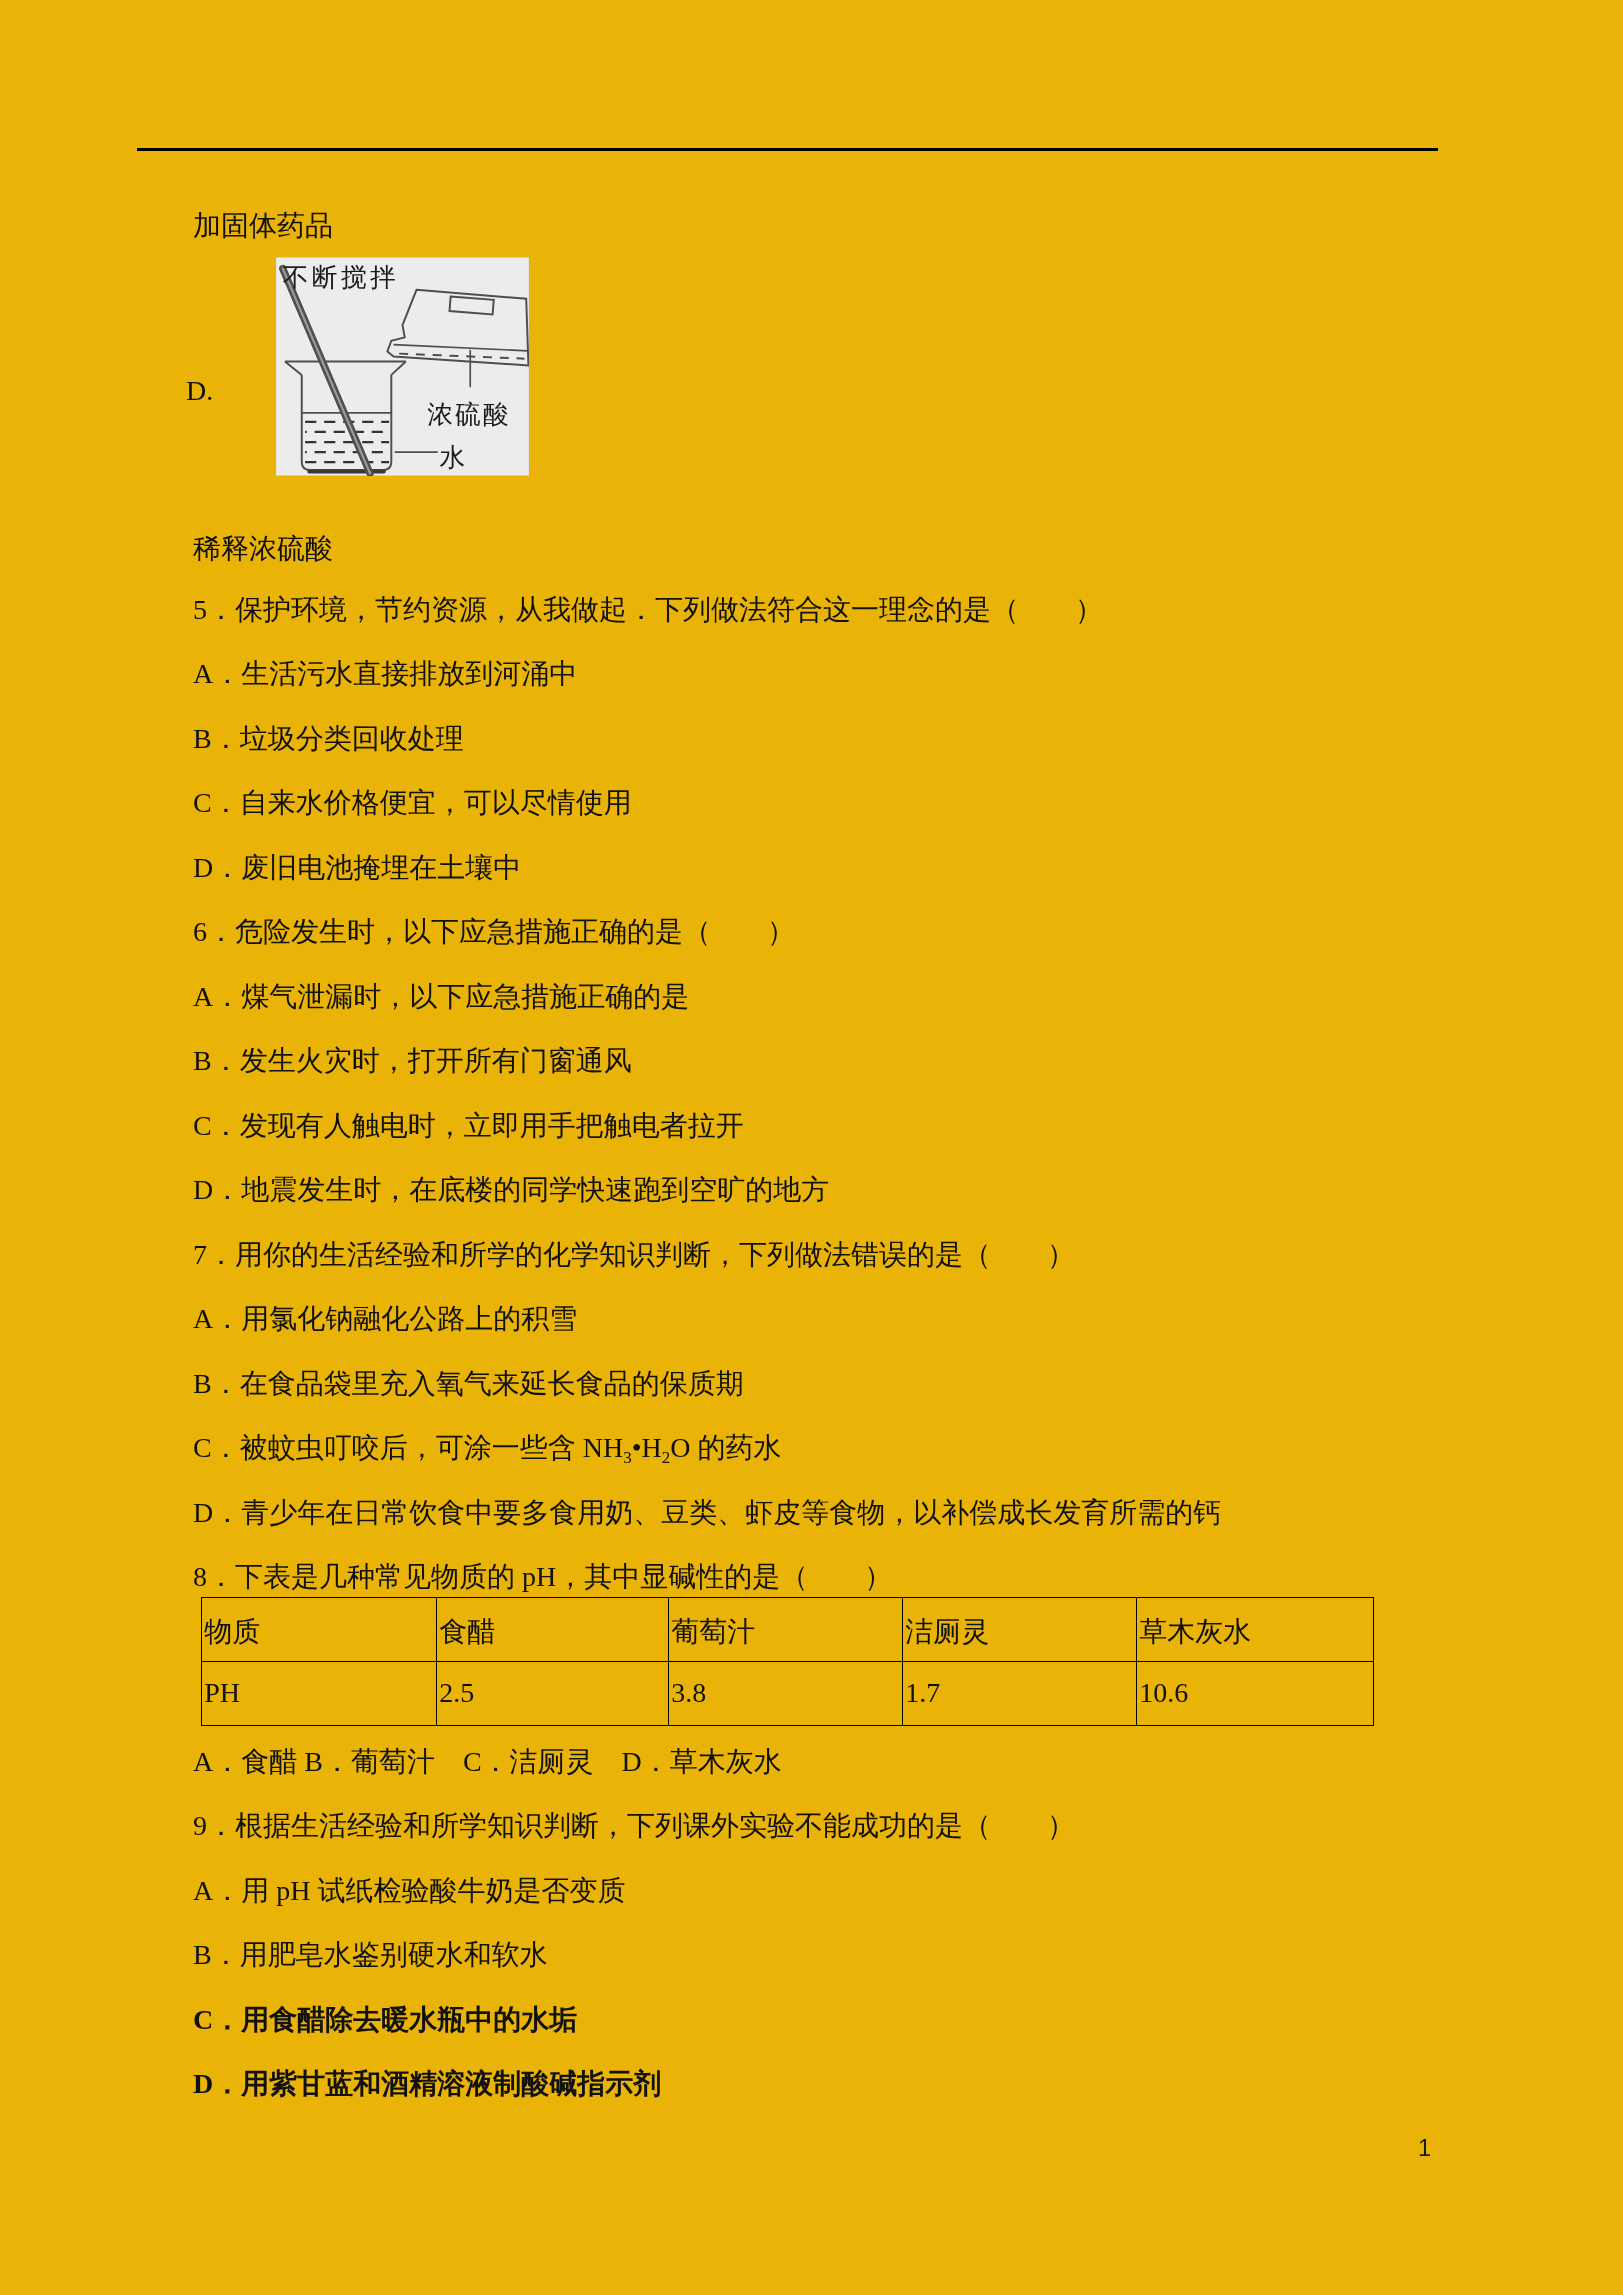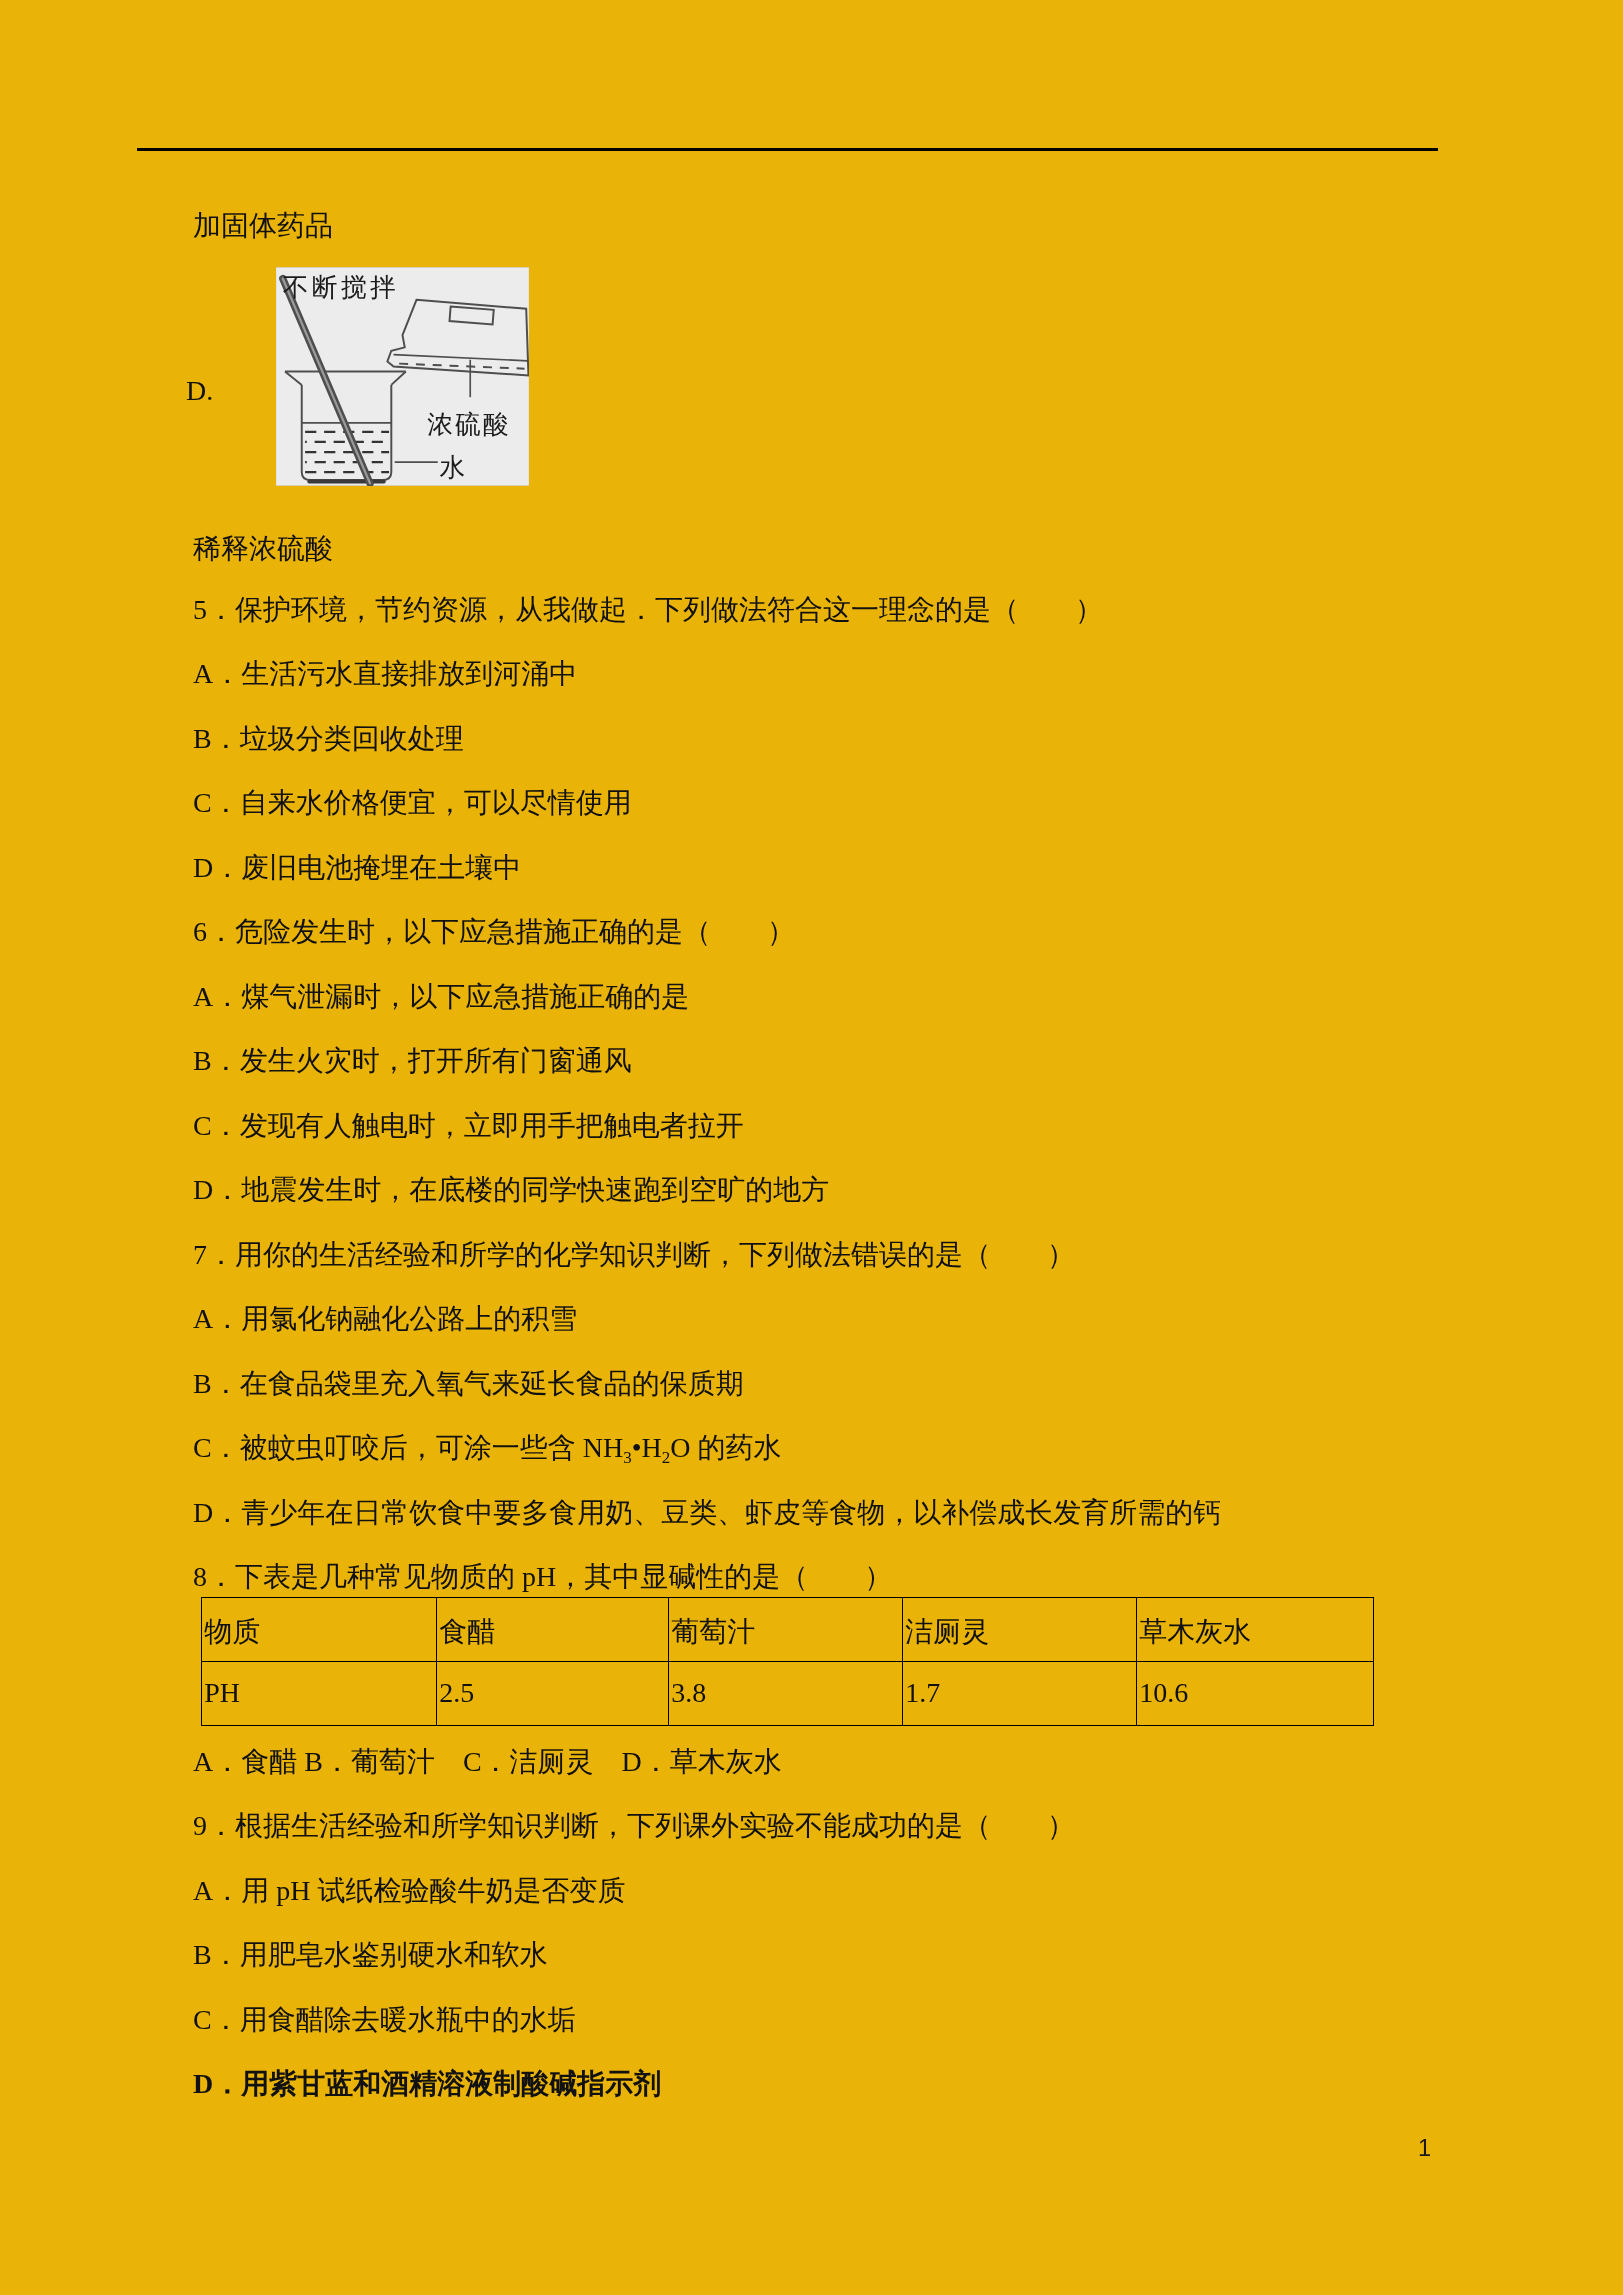--- a/index.html
+++ b/index.html
@@ -1,21 +1,21 @@
 <!DOCTYPE html>
 <html style="font-size:9px"><head>
 <meta charset="utf-8">
 <style>
   html,body{margin:0;padding:0;background:#ffffff;}
   .page{position:relative;width:1623px;height:2295px;background:#eab308;overflow:hidden;
         font-family:"Liberation Serif","DejaVu Serif",serif;color:#111111;}
   .rule{position:absolute;left:137px;top:148px;width:1301px;height:2.8px;background:#000000;}
   .line{position:absolute;left:193px;font-size:28px;line-height:1.15;color:#111111;white-space:pre;}
   .figure-label{left:186px;}
-  .fig{position:absolute;left:236px;top:267px;width:210px;height:219px;padding-left:40px;}
+  .fig{position:absolute;left:236px;top:257px;width:210px;height:219px;padding-left:40px;}
   .fig svg{display:block;}
   .fig text{font-family:"Liberation Serif","DejaVu Serif",serif;fill:#1c1c1c;}
   sub.chem{font-size:17px;vertical-align:-5.6px;line-height:0;}
   table.ph{position:absolute;left:201px;top:1597px;border-collapse:collapse;table-layout:fixed;
            font-size:28px;color:#111111;}
   table.ph th,table.ph td{border:1.1px solid #000000;font-weight:normal;text-align:left;
            vertical-align:top;padding:14.6px 2.2px 0 2.2px;overflow:hidden;}
   table.ph tr.r1{height:64px;}
   table.ph tr.r2{height:64px;}
   .pagenum{position:absolute;left:1418px;top:2135px;font-family:"Liberation Sans","DejaVu Sans",sans-serif;
@@ -122,19 +122,19 @@
       <td>10.6</td>
     </tr>
   </tbody>
     </table>
 
   <div class="line" style="top:1746px;">A．食醋 B．葡萄汁　C．洁厕灵　D．草木灰水</div>
 
   <div class="line" style="top:1810px;">9．根据生活经验和所学知识判断，下列课外实验不能成功的是（　　）</div>
   <div class="line" style="top:1875px;">A．用 pH 试纸检验酸牛奶是否变质</div>
   <div class="line" style="top:1939px;">B．用肥皂水鉴别硬水和软水</div>
-  <div class="line" style="top:2004px;">C．用食醋除去暖水瓶中的水垢</div>
+  <div class="line" style="top:2004px;font-weight:bold;">C．用食醋除去暖水瓶中的水垢</div>
   <div class="line" style="top:2068px;font-weight:bold;">D．用紫甘蓝和酒精溶液制酸碱指示剂</div>
 
   <div class="pagenum">1</div>
 
 </div>
 
 
 </body></html>

